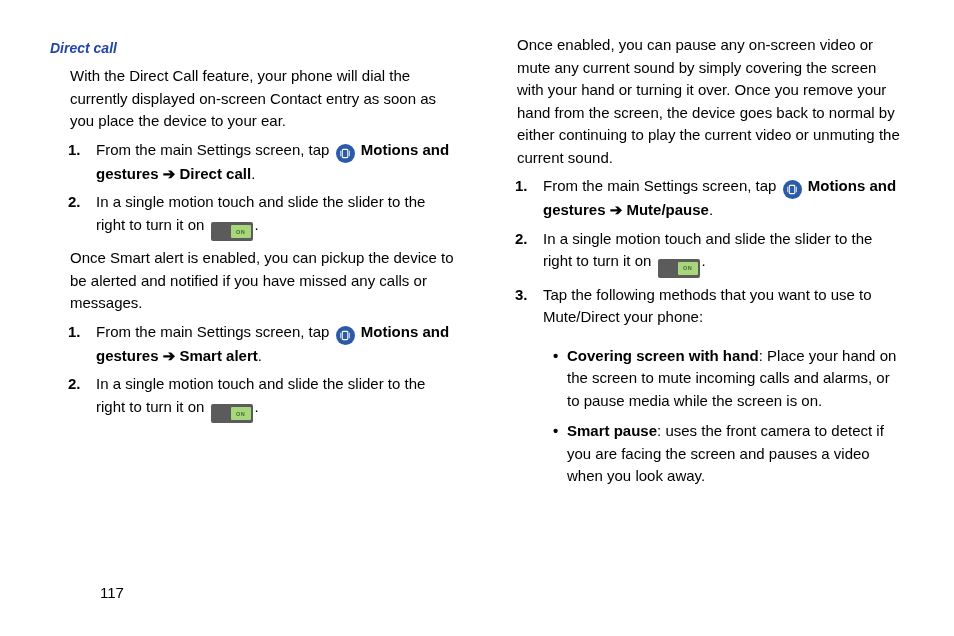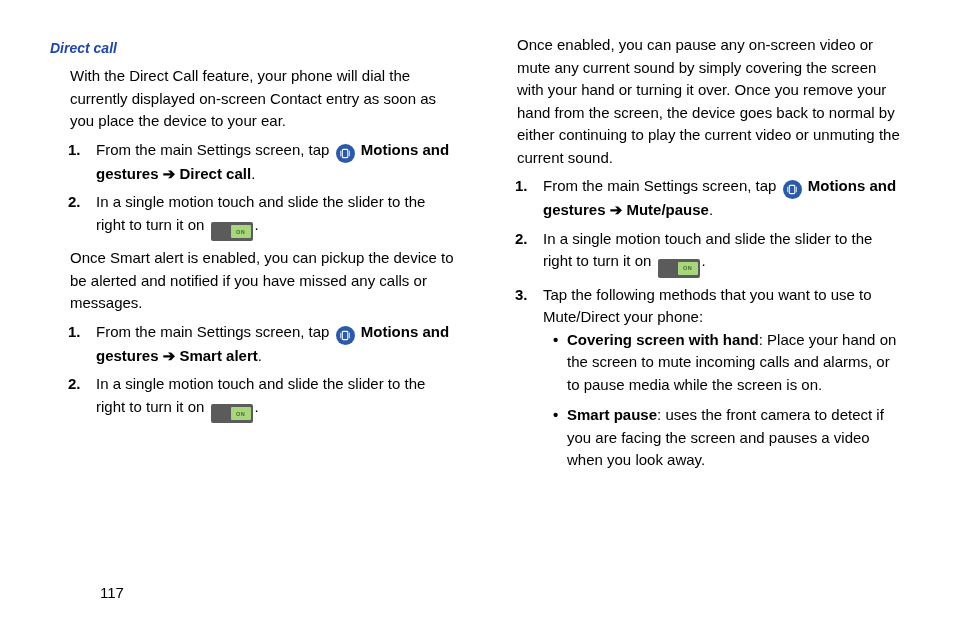--- a/index.html
+++ b/index.html
@@ -85,21 +85,21 @@
       width: 20px;
       height: 13px;
       border-radius: 1px;
       display: flex;
       align-items: center;
       justify-content: center;
     }
     ul.bullets {
       list-style: none;
       margin-left: 10px;
-      margin-top: 0;
+      margin-top: 16px;
     }
     ul.bullets > li {
       position: relative;
       padding-left: 14px;
       margin-bottom: 8px;
       font-family: Arial, Helvetica, sans-serif;
     }
     ul.bullets > li::before {
       content: "•";
       position: absolute;

